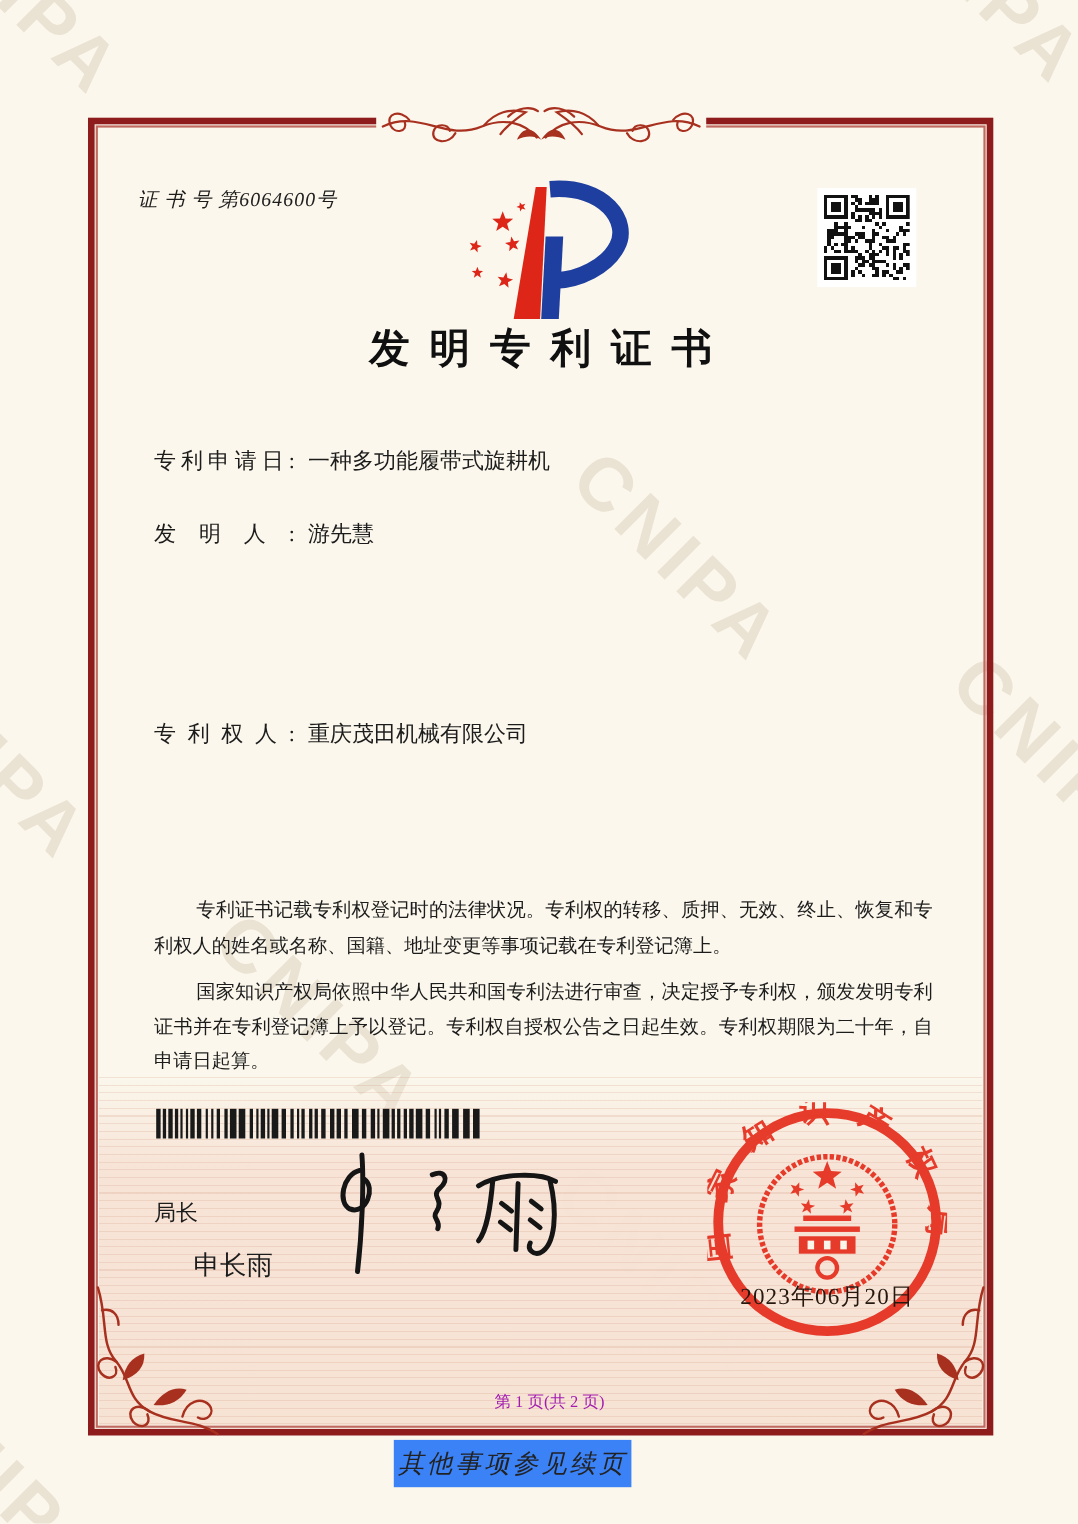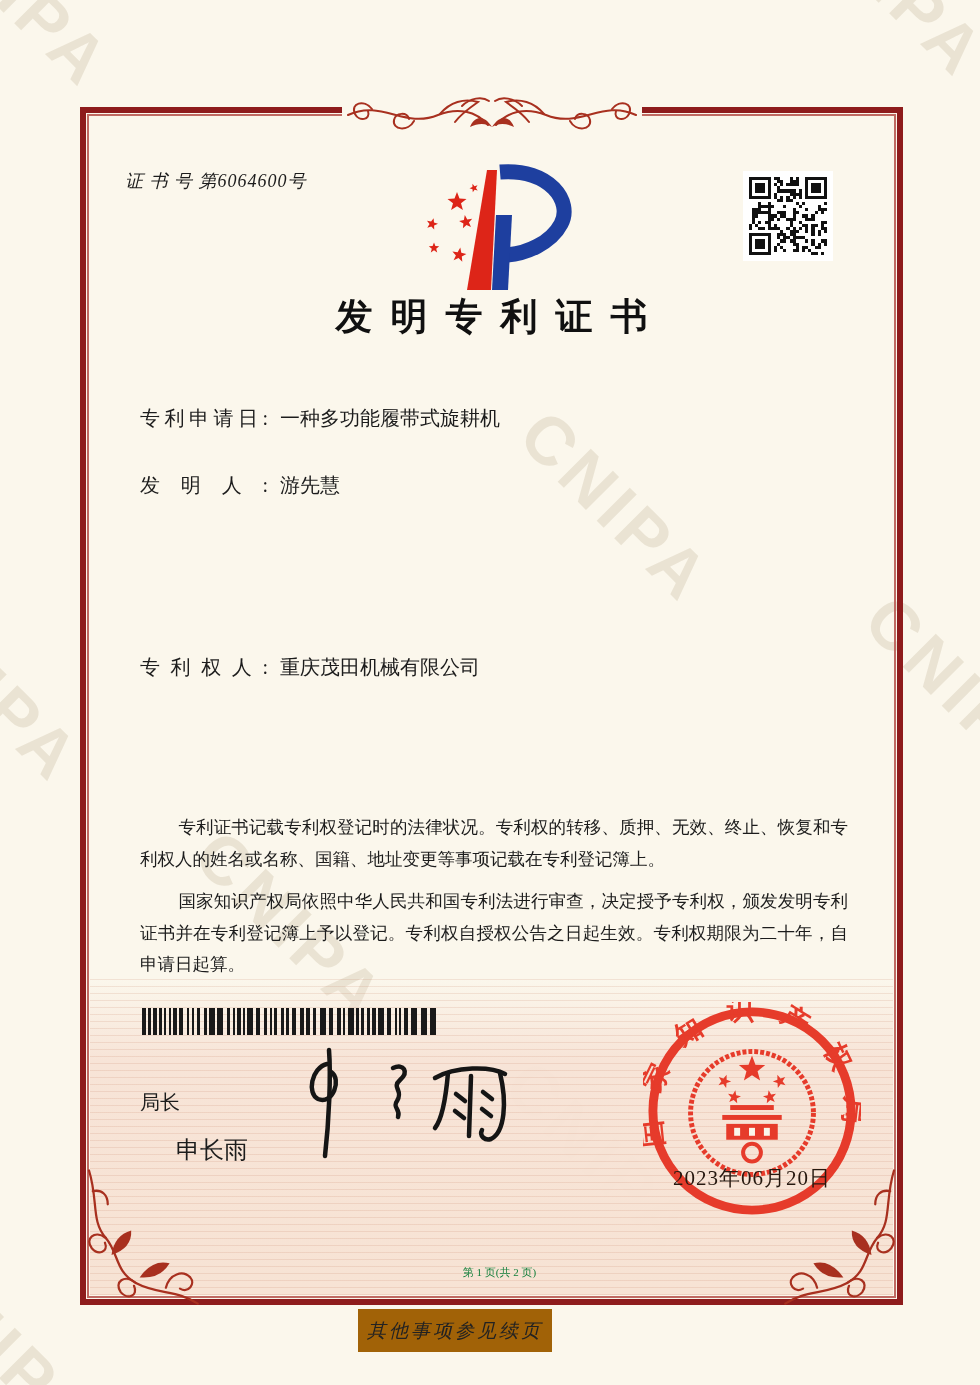--- a/index.html
+++ b/index.html
@@ -62,26 +62,26 @@
   .barcode i{display:block;height:100%;background:#191919;flex:none;}
   .officer-title{position:absolute;left:54px;top:976px;font-size:20px;font-family:"Liberation Sans","DejaVu Sans",sans-serif;}
   .officer-name{position:absolute;left:54px;top:1021px;font-size:24px;font-family:"Liberation Sans","DejaVu Sans",sans-serif;margin-left:36px;}
   .signature{position:absolute;left:199px;top:933px;width:240px;height:118px;}
   .seal{position:absolute;left:557px;top:889px;width:218px;height:218px;}
   .seal svg{position:absolute;left:0;top:0;width:218px;height:218px;opacity:0.95;}
   .seal-date{
     position:absolute;left:0;right:0;bottom:28px;text-align:center;
     font-size:21px;color:#26180f;letter-spacing:1px;white-space:nowrap;
   }
-  .page-num{position:absolute;left:0;right:0;top:1152px;text-align:center;font-size:11px;color:#15803d;margin-left:16px;}
+  .page-num{position:absolute;left:0;right:0;top:1152px;text-align:center;font-size:15px;color:#a21caf;margin-left:16px;}
   
   .footer-note{
-    position:absolute;left:358px;top:1309px;width:194px;height:43px;z-index:2;
-    background:#a16207;text-align:center;line-height:43px;
-    font-size:19px;letter-spacing:3px;font-style:italic;color:#222;
+    position:absolute;left:358px;top:1309px;width:216px;height:43px;z-index:2;
+    background:#3b82f6;text-align:center;line-height:43px;
+    font-size:23px;letter-spacing:3px;font-style:italic;color:#222;
   }
 </style>
 </head>
 <body>
 
 <span class="wm" style="left:-40px;top:-120px;">CNIPA</span>
 <span class="wm" style="left:835px;top:-130px;">CNIPA</span>
 <span class="wm" style="left:560px;top:395px;">CNIPA</span>
 <span class="wm" style="left:-70px;top:575px;">CNIPA</span>
 <span class="wm" style="left:235px;top:815px;">CNIPA</span>

